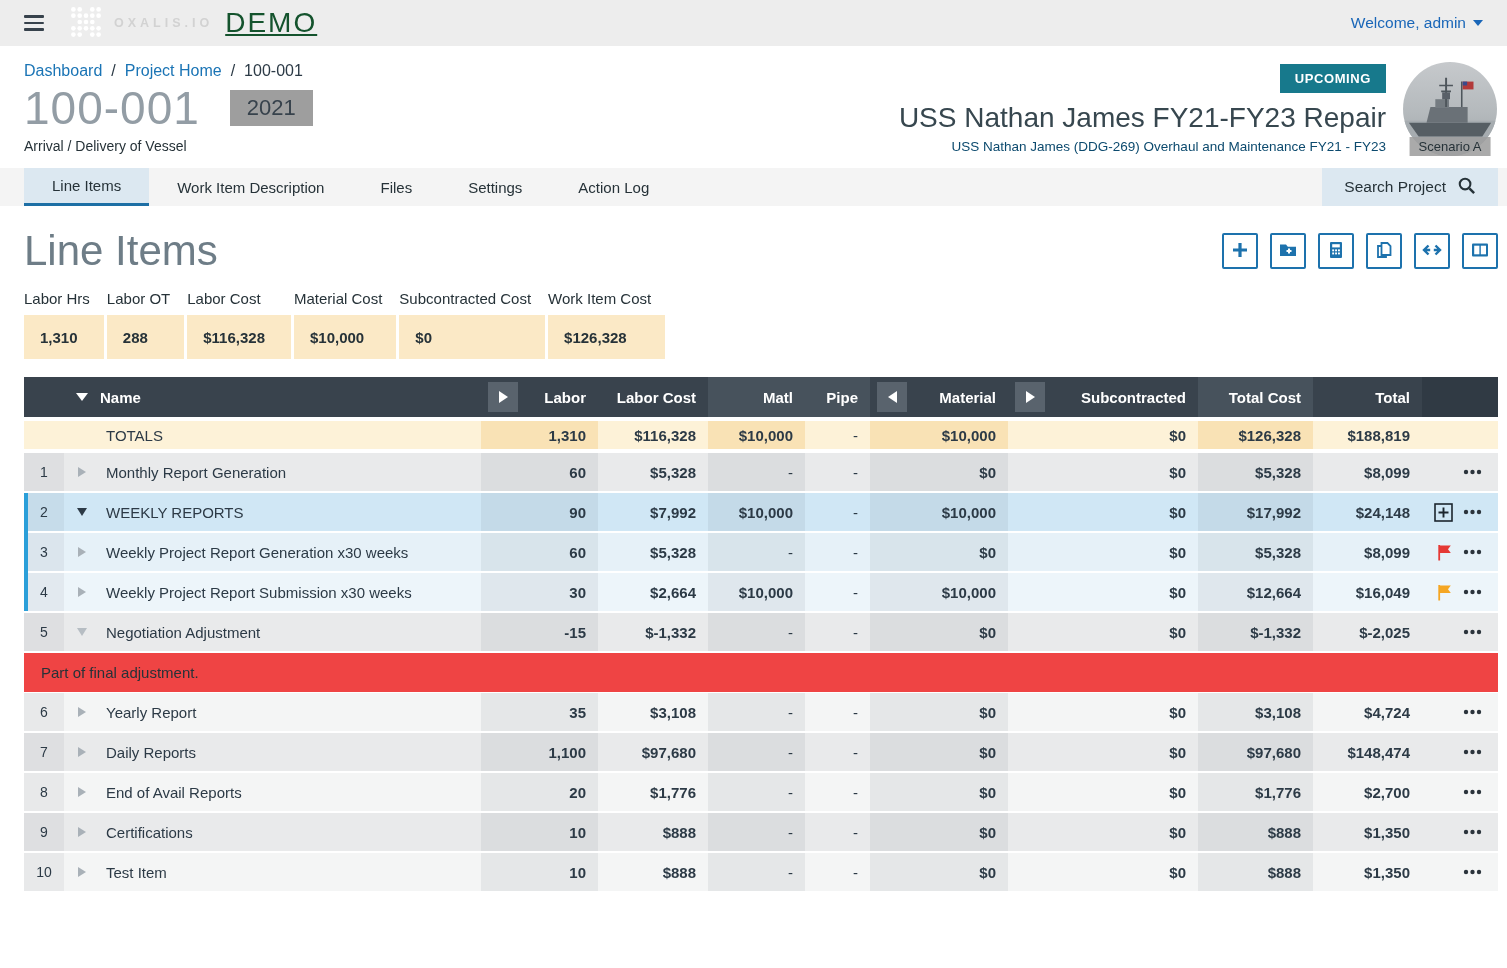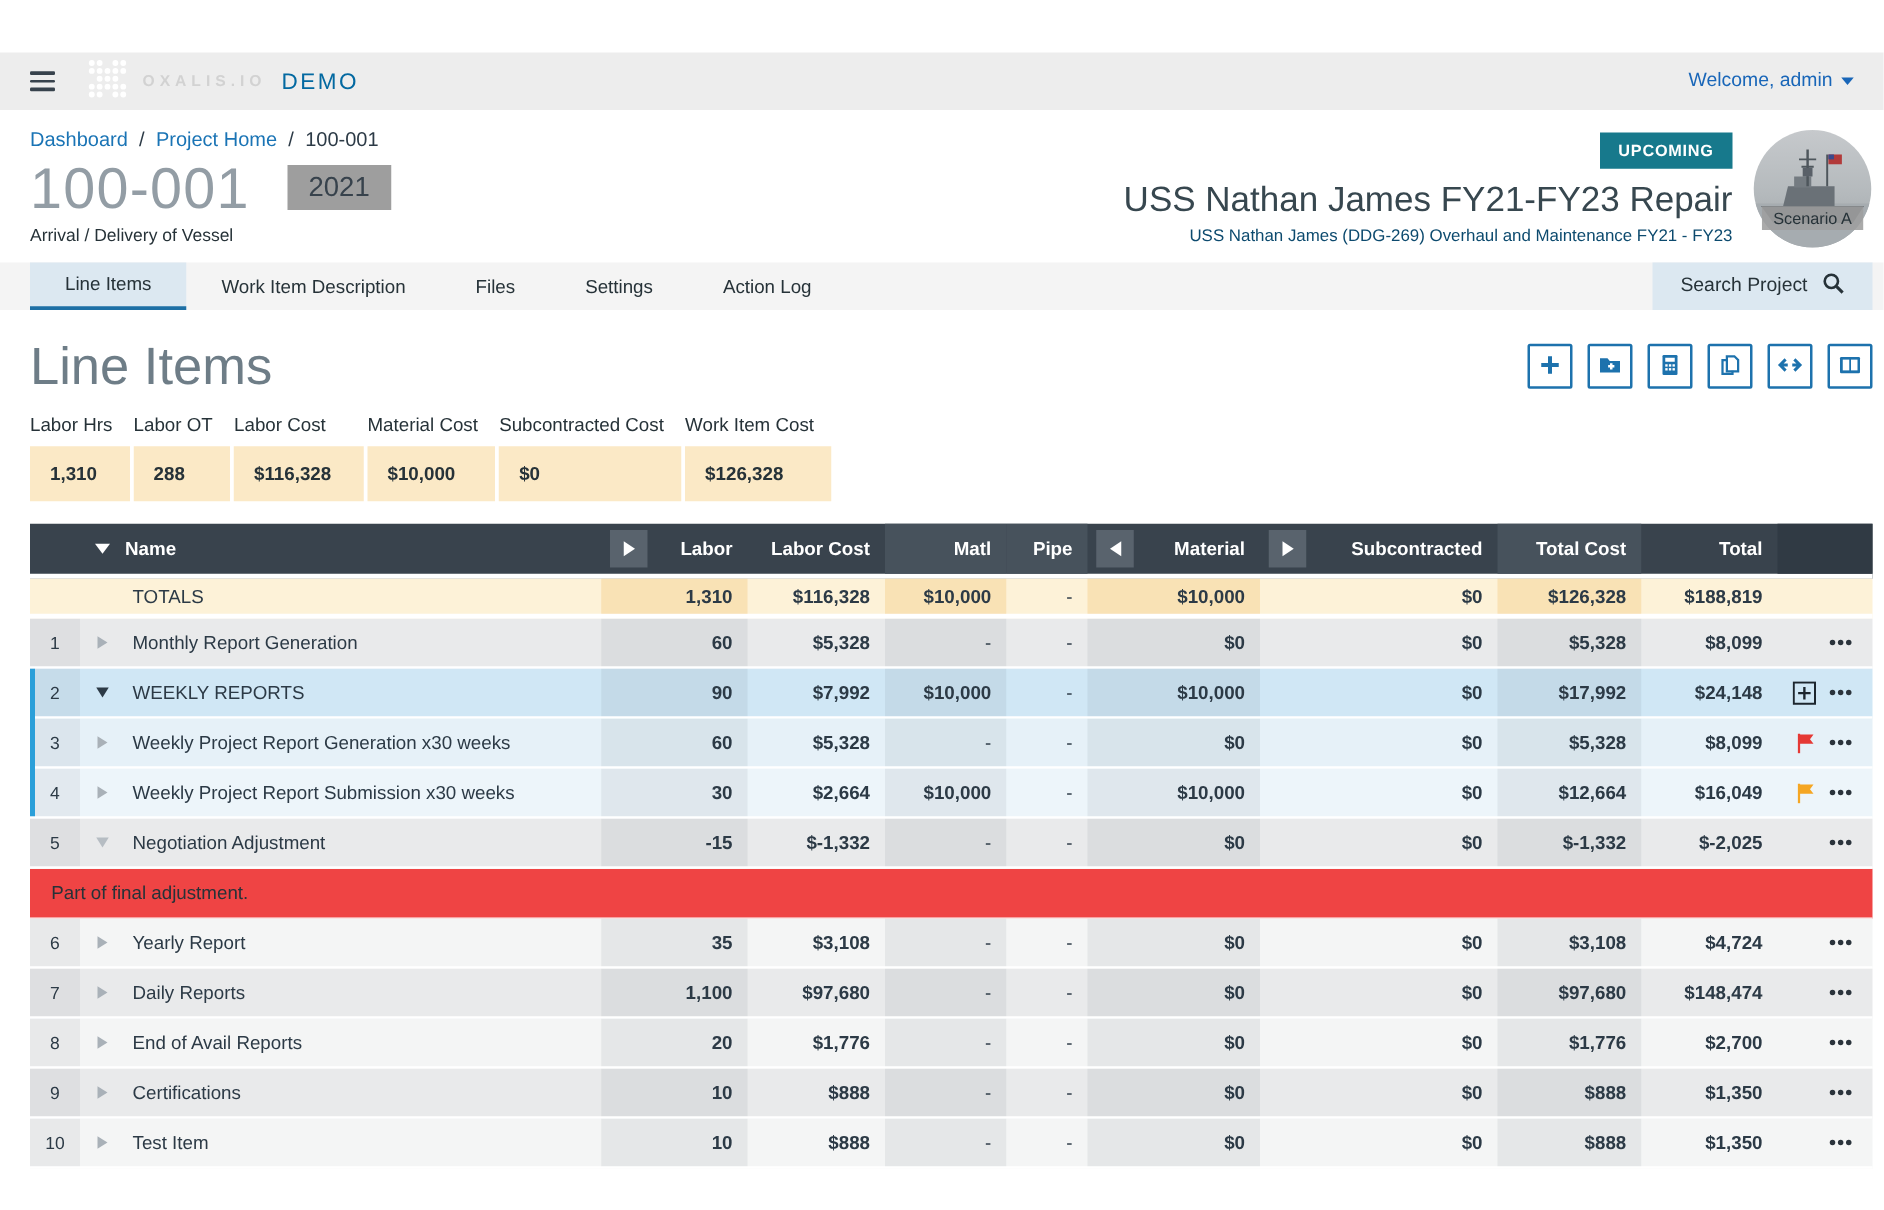--- a/index.html
+++ b/index.html
@@ -4,26 +4,26 @@
 <style>
   * { box-sizing: border-box; }
   html,body { margin:0; padding:0; background:#fff; }
   body {
     width:1507px; min-height:968px;
     font-family:"Liberation Sans","DejaVu Sans",sans-serif;
     color:#2c3a46; font-size:15px;
   }
 
   
-  .topbar{ height:46px; background:#ededed; display:flex; align-items:center; padding:4px 24px;margin-top:42px; }
+  .topbar{ height:46px; background:#ededed; display:flex; align-items:center; padding:4px 24px; }
   .burger{ width:20px; display:flex; flex-direction:column; gap:4px; margin-right:24px; cursor:pointer;}
   .burger i{ display:block; height:2.5px; background:#37424c; border-radius:1px;}
   .brand{ display:flex; align-items:center; gap:10px; cursor:pointer;}
   .brand-word{ font-size:12.5px; font-weight:700; letter-spacing:4px; color:#d2d2d2;}
-  .brand-demo{ font-size:18px; font-weight:300; letter-spacing:2px; color:#0369a1; margin-left:2px;}
+  .brand-demo{ font-size:28px; font-weight:300; letter-spacing:2px; color:#14532d; margin-left:2px;text-decoration:underline;}
   .welcome{ margin-left:auto; color:#1966b8; font-size:15.5px; display:flex; align-items:center; gap:7px; cursor:pointer;}
   .welcome .car{ width:0;height:0;border-left:5px solid transparent;border-right:5px solid transparent;border-top:6px solid #1966b8;}
 
   
   .phead{ display:flex; justify-content:space-between; padding:16px 10px 12px 24px; background:#fff;}
   .crumbs{ font-size:16px; display:flex; gap:9px; align-items:center; margin-bottom:4px;}
   .crumbs a{ color:#1a74b5; text-decoration:none; cursor:pointer;}
   .crumbs .sep{ color:#2c3a46; }
   .crumbs .cur{ color:#2c3a46; }
   .code-row{ display:flex; align-items:center; gap:30px; }
@@ -31,21 +31,21 @@
   .year-badge{ background:#9e9e9e; color:#37424c; font-size:22px; padding:5px 17px; }
   .phase{ font-size:14px; margin-top:6px; color:#263238;}
   .phead-right{ display:flex; gap:17px; align-items:flex-start;}
   .phr-text{ display:flex; flex-direction:column; align-items:flex-end; padding-top:2px;}
   .status-badge{ background:var(--teal,#17798c); color:#fff; font-size:13px; font-weight:700; letter-spacing:0.6px; padding:7px 15px; margin-bottom:9px;}
   .ptitle{ font-size:28px; color:#37474f; font-weight:400; line-height:1.15;}
   .psub{ font-size:13.5px; color:#0c4a6e; margin-top:5px;}
   .avatar{ position:relative; width:94px; height:94px; flex:0 0 auto;}
   .avatar-img{ position:absolute; inset:0; border-radius:50%; overflow:hidden;
     background:linear-gradient(#c6c9cc 0%, #b4b9bc 55%, #9ba1a5 100%); }
-  .scenario-chip{ position:absolute; left:50%; transform:translateX(-50%); bottom:14px;
+  .scenario-chip{ position:absolute; left:50%; transform:translateX(-50%); bottom:0;
     background:rgba(158,158,158,0.88); color:#263238; font-size:13px; padding:2px 9px; white-space:nowrap;}
 
   
   .tabbar{ height:38px; background:#f4f4f4; display:flex; align-items:stretch; padding-left:24px; padding-right:9px;}
   .tab{ display:flex; align-items:center; padding:0 28px; font-size:15px; color:#263238; cursor:pointer; position:relative;}
   .tab.active{ background:#dce8f1; border-bottom:3px solid #1d6fa5; }
   .search-box{ margin-left:auto; background:#dce8f1; display:flex; align-items:center; gap:11px; padding:0 22px; cursor:pointer;}
   .search-box span{ font-size:15.5px; color:#263238;}
 
   

